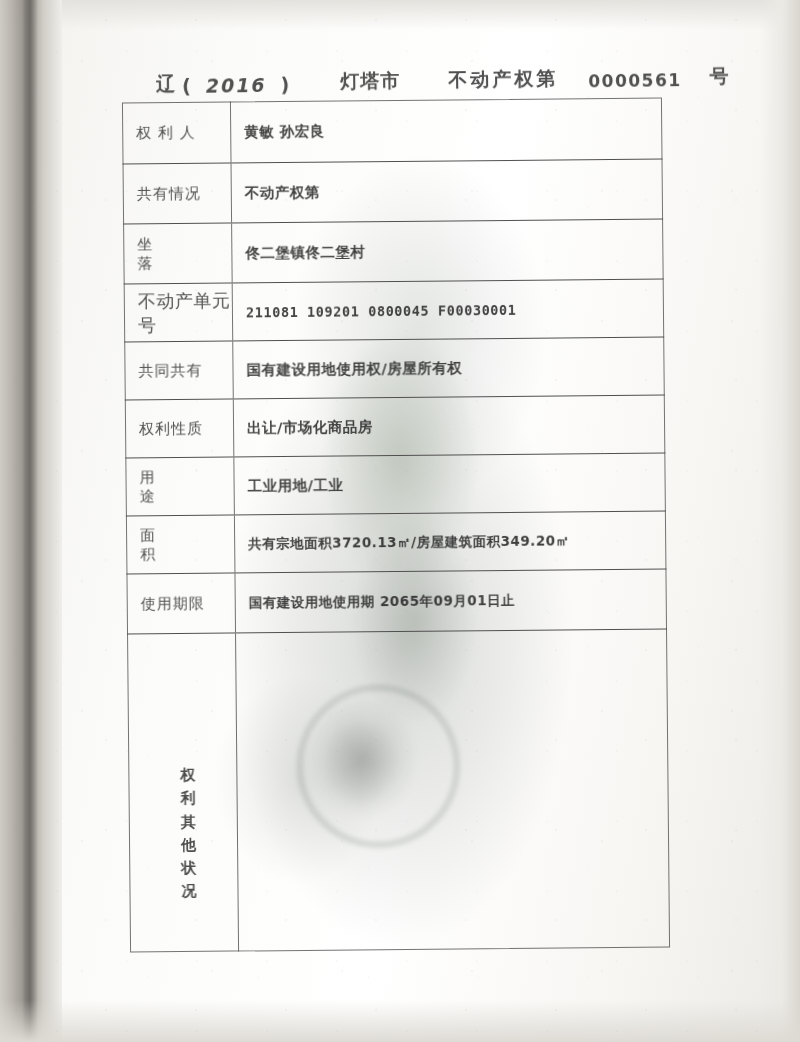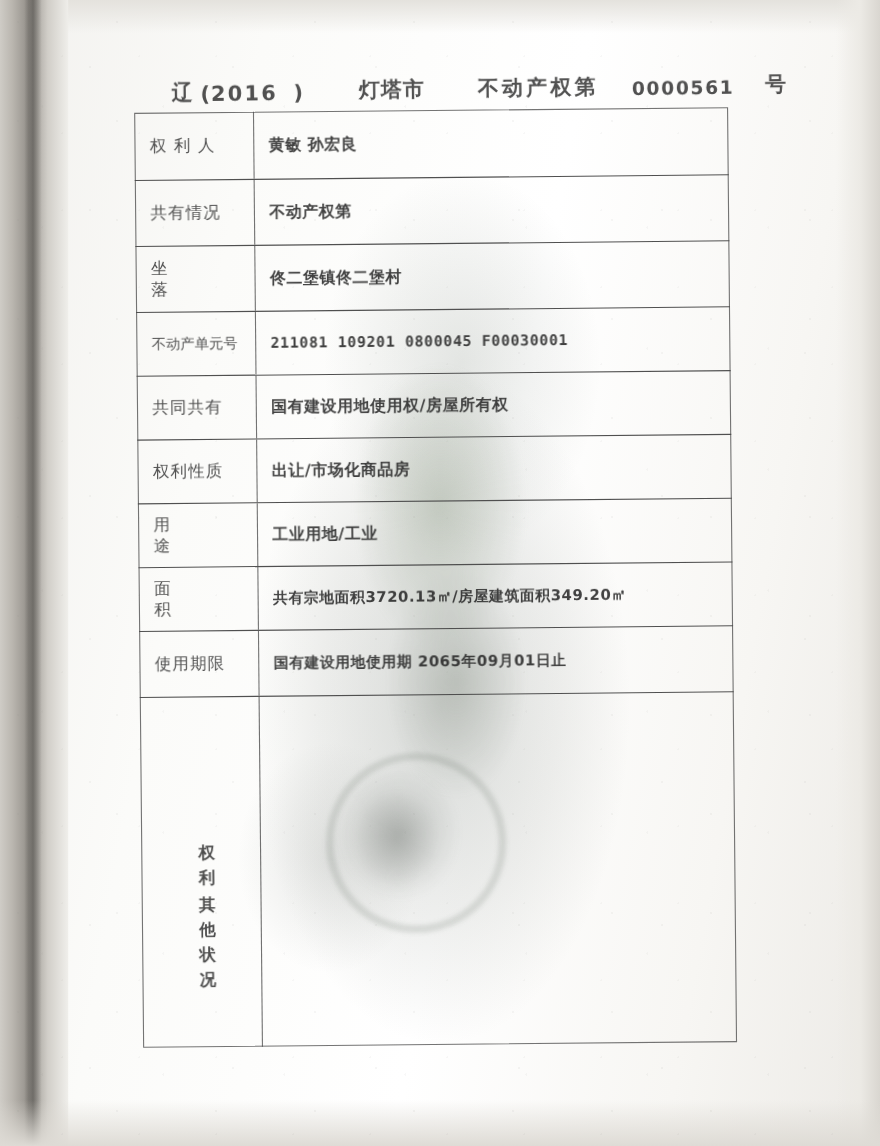--- a/index.html
+++ b/index.html
@@ -96,21 +96,21 @@
     color: #2b2b2b;
     font-family: "DejaVu Sans", sans-serif;
     font-weight: bold;
     font-size: 19px;
     letter-spacing: 1px;
     transform: rotate(-0.8deg);
   }
   #header-line .seg { white-space: nowrap; filter: blur(.25px); opacity: .82; }
   .hdr-prov { margin-left: 28px; }
   .hdr-paren { margin-left: 6px; }
-  .hdr-year { margin-left: 0; font-weight: bold; letter-spacing: 2px; }
+  .hdr-year { margin-left: 14px; font-weight: bold; letter-spacing: 2px; font-style: italic; }
   .hdr-paren2 { margin-left: 14px; }
   .hdr-city { margin-left: 50px; }
   .hdr-title { margin-left: 48px; letter-spacing: 3px; }
   .hdr-num { margin-left: 30px; letter-spacing: 1.5px; font-size: 17px; opacity: .70; }
   .hdr-hao { margin-left: 28px; }
 
   
   #table {
     position: absolute;
     left: 126px;
@@ -270,21 +270,21 @@
     <div class="row" style="top:122px;height:60px">
       <div class="row-inner">
         <div class="label spaced2">坐    落</div>
         <div class="vline"></div>
         <div class="value">佟二堡镇佟二堡村</div>
       </div>
     </div>
 
     <div class="row" style="top:182px;height:58px">
       <div class="row-inner">
-        <div class="label" style="font-size:13px;letter-spacing:0">不动产单元号</div>
+        <div class="label" style="font-size:18px;letter-spacing:0">不动产单元号</div>
         <div class="vline"></div>
         <div class="value mono">211081 109201 0800045 F00030001</div>
       </div>
     </div>
 
     <div class="row" style="top:240px;height:58px">
       <div class="row-inner">
         <div class="label">共同共有</div>
         <div class="vline"></div>
         <div class="value">国有建设用地使用权/房屋所有权</div>

